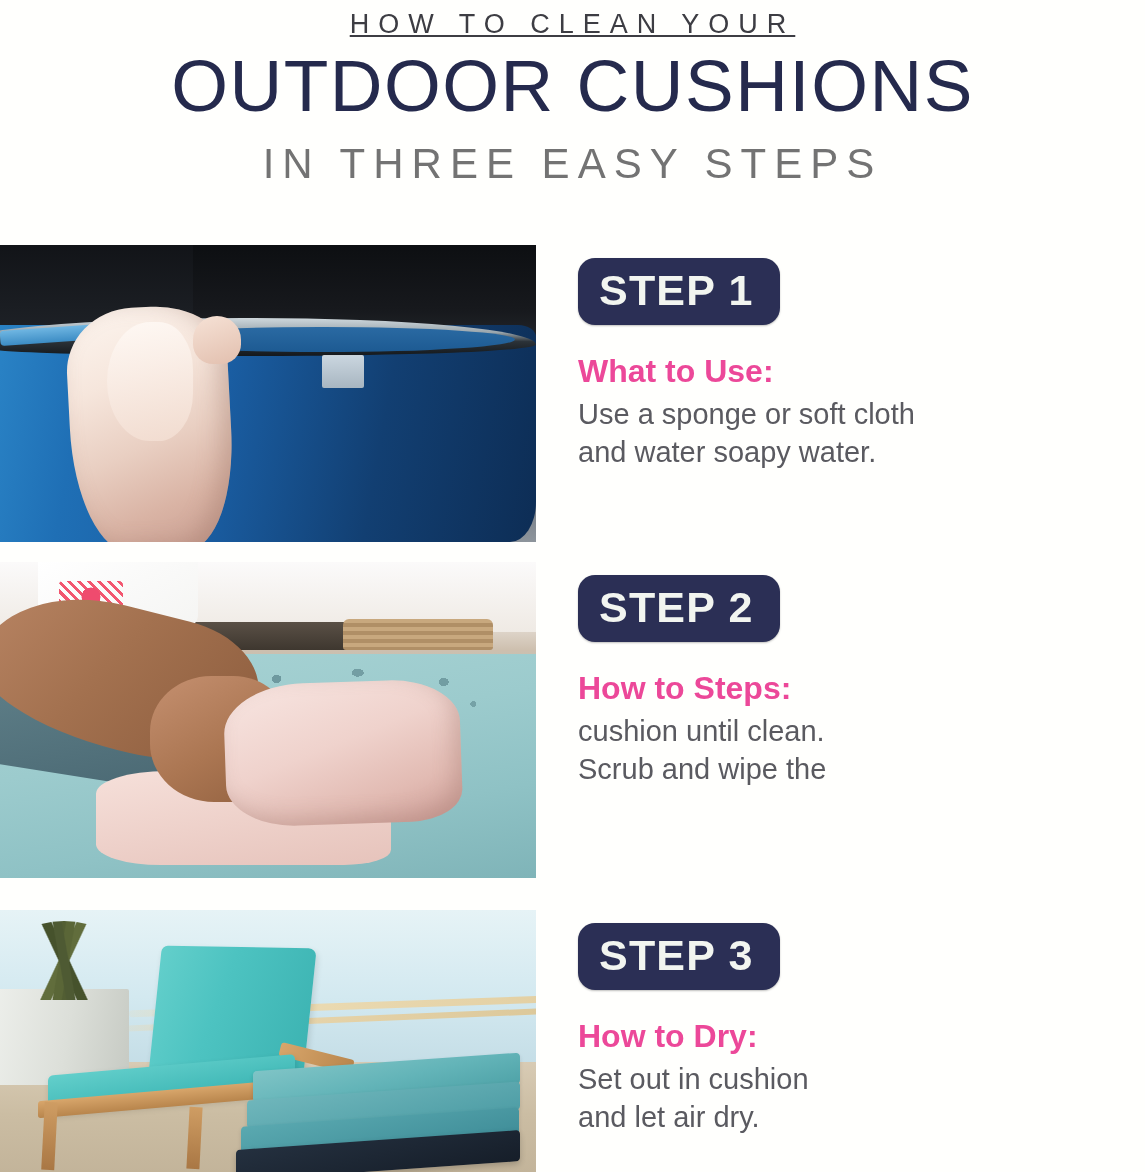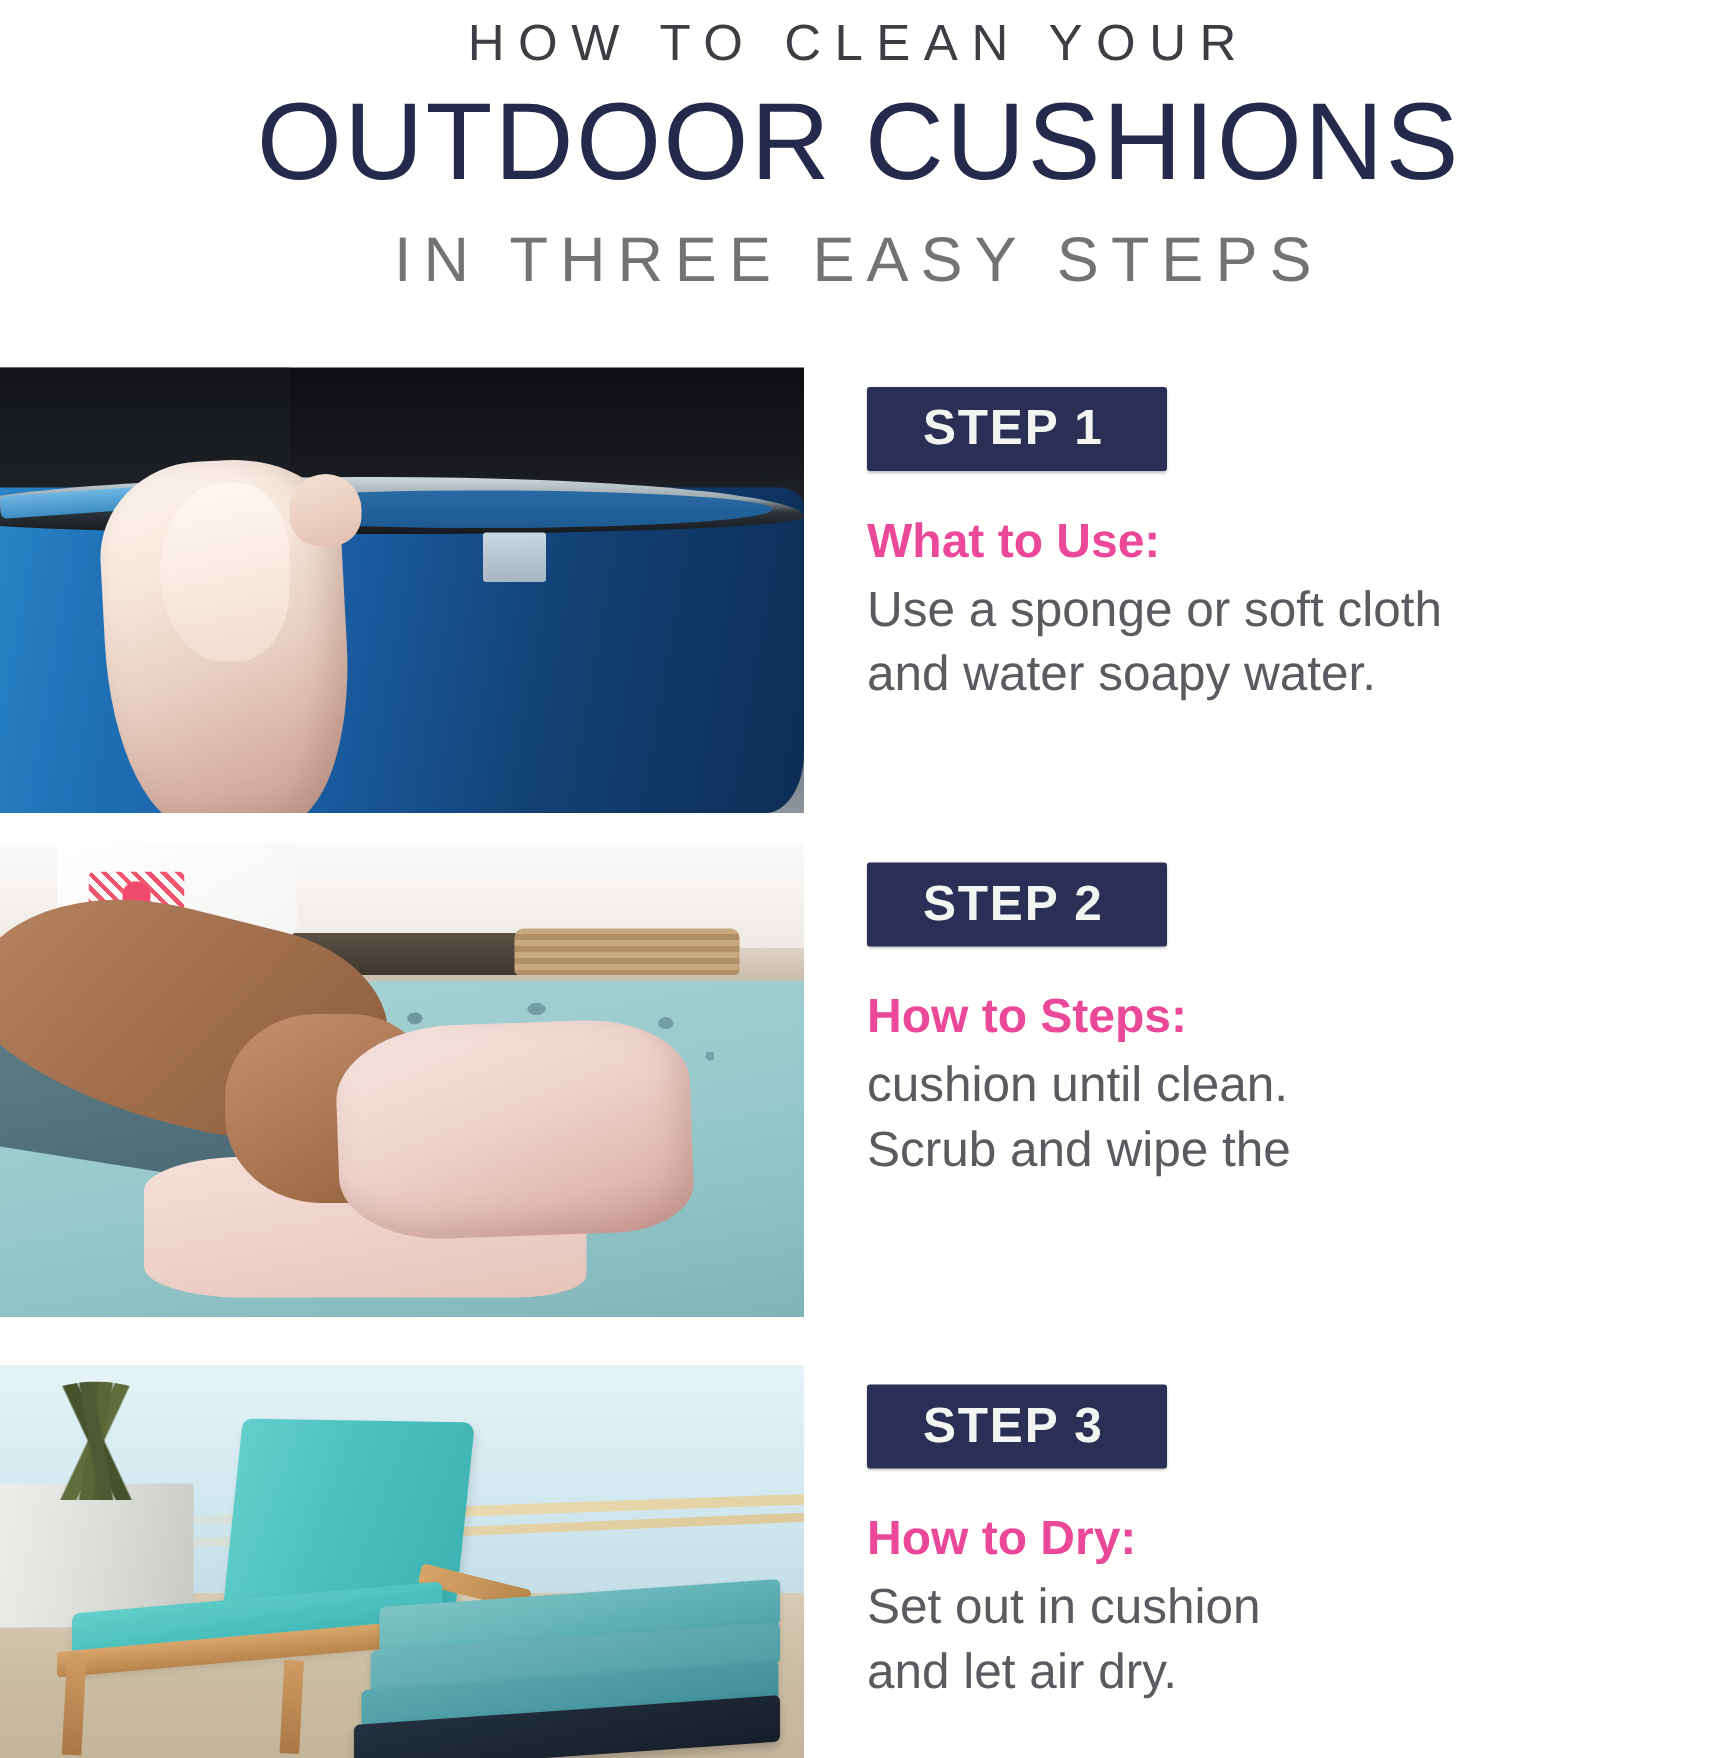--- a/index.html
+++ b/index.html
@@ -7,23 +7,24 @@
     width:1145px; height:1172px;
     background:#fffffd;
     font-family:"Liberation Sans", sans-serif;
     overflow:hidden;
   }
   .page { position:relative; width:1145px; height:1172px; background:#fffffd; }
 
   
   .header { padding-top:8px; text-align:center; }
   .kicker {
-    font-size:34px; font-weight:400; color:#3d3d43;
+    font-size:27px; font-weight:400; color:#3d3d43;
     letter-spacing:9px; line-height:1.25;
     text-transform:uppercase;
+    text-decoration:underline;
   }
   .headline {
     font-size:73px; font-weight:400; color:#252a4d;
     letter-spacing:1.5px; line-height:1.05;
     text-transform:uppercase; margin-top:6px;
     white-space:nowrap;
   }
   .subkicker {
     font-size:42px; font-weight:400; color:#737373;
     letter-spacing:8px; line-height:1.25;
@@ -41,35 +42,35 @@
     position:absolute; left:0; top:0;
     width:536px; height:100%;
     overflow:hidden;
   }
 
   .txt { position:absolute; left:578px; top:13px; width:560px; }
   .badge {
     display:inline-block;
     background:#2b2f55;
     color:#f2f5f0;
-    font-size:33px; font-weight:700;
+    font-size:43px; font-weight:700;
     letter-spacing:1.2px;
     padding:8px 26px 10px 21px;
-    border-radius:2px;
+    border-radius:17px;
     min-width:200px; text-align:center;
     box-shadow:0 1px 2px rgba(0,0,0,.25);
   }
   .lead {
     margin-top:28px;
     font-size:32px; font-weight:700; color:#ec4899;
     line-height:1.18;
   }
   .desc {
     margin-top:4px;
-    font-size:33px; font-weight:400; color:#5a5a60;
+    font-size:29px; font-weight:400; color:#5a5a60;
     line-height:1.32;
   }
   .desc div { white-space:nowrap; }
 
   
   .p1 { background:linear-gradient(180deg,#0d0f12 0%,#17191d 22%,#3a4048 55%,#6d747c 80%,#8d949b 100%); }
   .p1-wallL { position:absolute; left:0; top:0; width:36%; height:100%;
     background:linear-gradient(180deg,#121418 0%,#2a2f36 60%,#70777f 100%); }
   .p1-bucket {
     position:absolute; left:-8%; top:27%; width:108%; height:73%;

